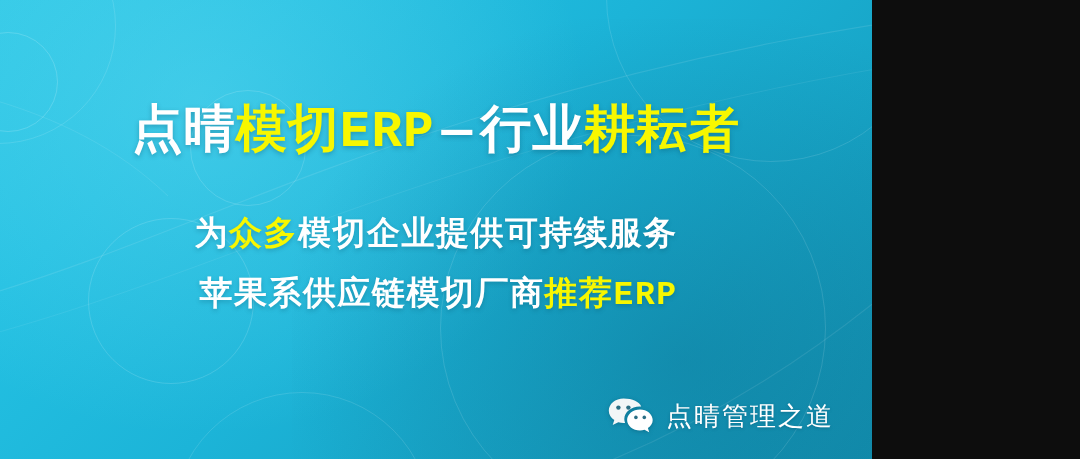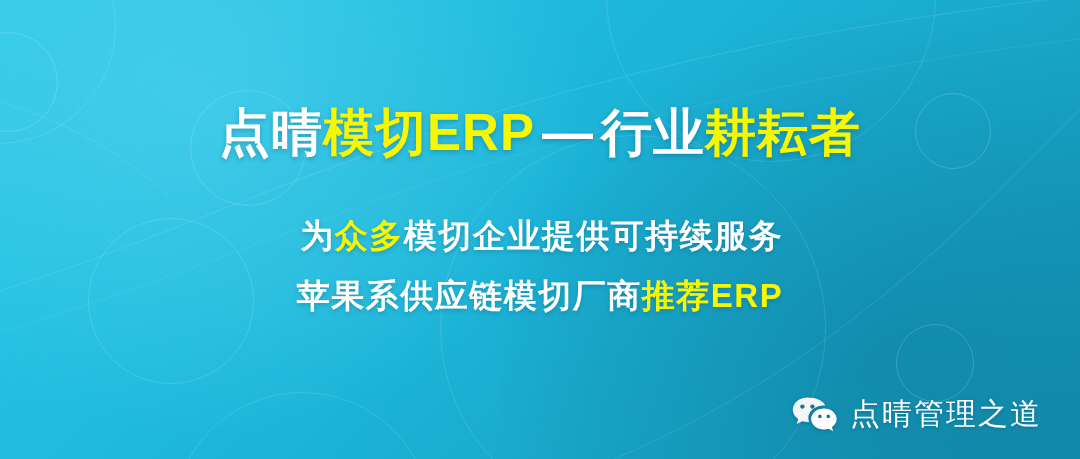--- a/index.html
+++ b/index.html
@@ -5,24 +5,24 @@
 <style>
   html, body {
     margin: 0;
     padding: 0;
     background: #0d0d0d;
   }
   * { box-sizing: border-box; }
 
   .banner {
     position: relative;
-    width: 1080px;
+    width: 872px;
     height: 459px;
     overflow: hidden;
-    font-family: Liberation Sans, sans-serif;
+    font-family: Liberation Mono, monospace;
     background: linear-gradient(135deg,
                 #2ec8e6 0%,
                 #23c0e2 22%,
                 #1cb4d8 48%,
                 #17a4c6 74%,
                 #1391b1 100%);
   }
 
   
   .sheen-tl {
@@ -121,21 +121,21 @@
   }
   .wechat-mark {
     position: relative;
     width: 48px;
     height: 38px;
     flex: 0 0 auto;
     filter: drop-shadow(0 1px 2px rgba(0,60,85,0.35));
   }
   .wechat-label {
     color: #ffffff;
-    font-size: 30px;
+    font-size: 26px;
     font-weight: 400;
     letter-spacing: 2px;
     white-space: nowrap;
     text-shadow: 0 1px 3px rgba(0,60,85,0.35);
   }
 </style>
 </head>
 <body>
 
 <div class="banner">

